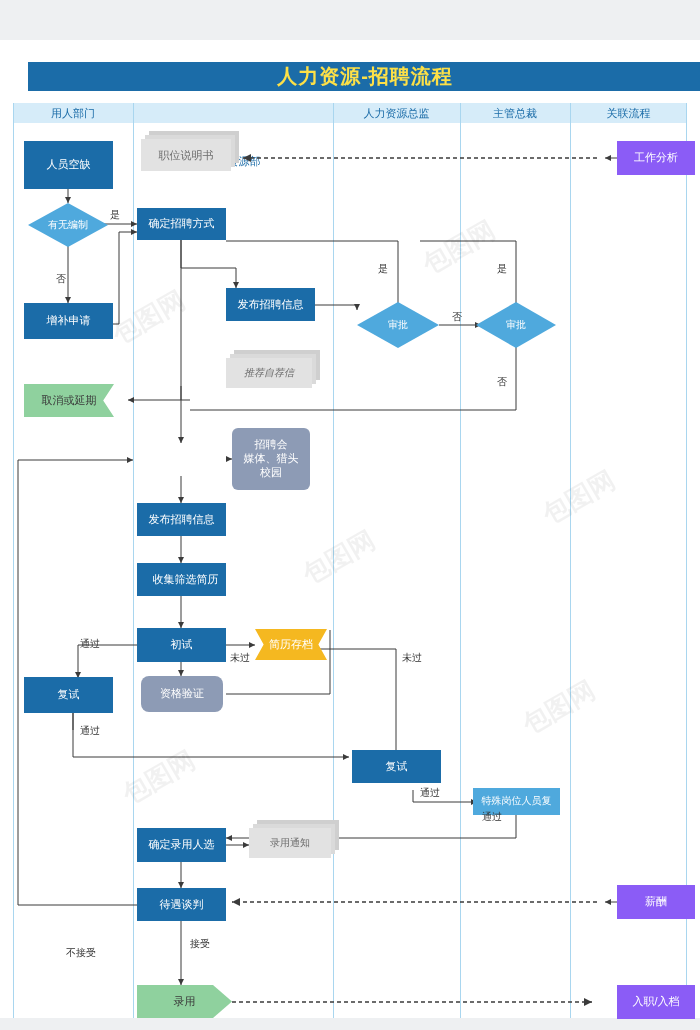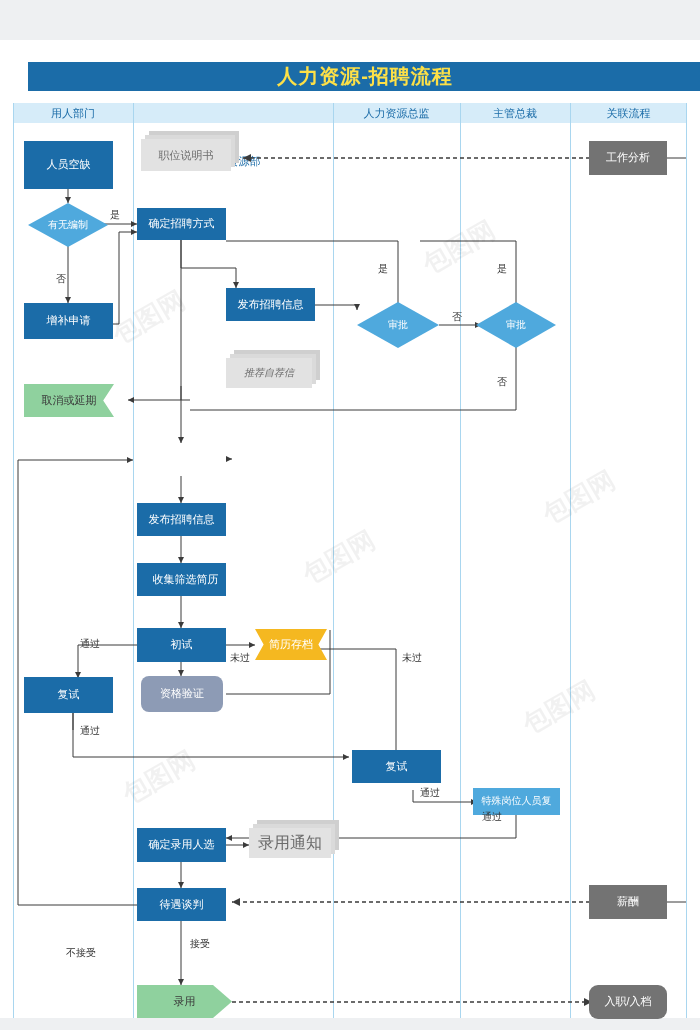--- a/index.html
+++ b/index.html
@@ -11,21 +11,21 @@
     font-size:20px;font-weight:bold;display:flex;align-items:center;justify-content:center;letter-spacing:1px;}
   .hdr-row{position:absolute;left:13px;top:103px;width:674px;height:20px;background:#d6ecf9;}
   .hdr-cell{position:absolute;top:103px;height:20px;display:flex;align-items:center;justify-content:center;
     font-size:11px;color:#1b6ca8;}
   .col-line{position:absolute;background:#a9d6ef;width:1px;}
   .node{position:absolute;box-sizing:border-box;display:flex;align-items:center;justify-content:center;
     text-align:center;font-size:11px;line-height:1.25;}
   .blue{background:#1b6ca8;color:#fff;}
   .green{background:#8fd19e;color:#3a3a3a;}
   .grayblue{background:#8d9bb5;color:#fff;border-radius:6px;}
-  .red{background:#737373;color:#fff;}
+  .red{background:#8b5cf6;color:#fff;margin-left:28px;}
   .orange{background:#f5b820;color:#fff;}
   .lightblue{background:#4fa9dd;color:#fff;}
   .lbl{position:absolute;font-size:10px;color:#333;}
   .diamond{position:absolute;}
   .diamond .dshape{width:100%;height:100%;background:#4fa9dd;
     clip-path:polygon(50% 0,100% 50%,50% 100%,0 50%);}
   .diamond .dtext{position:absolute;left:0;top:0;width:100%;height:100%;display:flex;align-items:center;
     justify-content:center;color:#fff;font-size:10px;}
   svg.lines{position:absolute;left:0;top:0;width:700px;height:1030px;pointer-events:none;}
   .wm{position:absolute;color:rgba(0,0,0,0.055);font-size:26px;font-weight:bold;
@@ -151,52 +151,55 @@
 
   <div class="node blue" style="left:137px;top:208px;width:89px;height:32px;">确定招聘方式</div>
   <div class="node blue" style="left:226px;top:288px;width:89px;height:33px;">发布招聘信息</div>
 
   <div class="stack" style="left:226px;top:350px;width:94px;height:38px;font-style:italic;">
     <div style="position:absolute;left:8px;top:0;width:86px;height:30px;background:#cfcfcf;"></div>
     <div style="position:absolute;left:4px;top:4px;width:86px;height:30px;background:#dadada;"></div>
     <div style="position:absolute;left:0;top:8px;width:86px;height:30px;background:#e2e2e2;display:flex;align-items:center;justify-content:center;font-size:10px;color:#6b6b6b;">推荐自荐信</div>
   </div>
 
+  <div class="node grayblue" style="left:232px;top:428px;width:78px;height:62px;white-space:pre-line;font-size:11px;">招聘会
+媒体、猎头
+校园</div>
   <div class="node blue" style="left:137px;top:503px;width:89px;height:33px;">发布招聘信息</div>
   <div class="node blue" style="left:137px;top:563px;width:89px;height:33px;padding-left:8px;">收集筛选简历</div>
   <div class="node blue" style="left:137px;top:628px;width:89px;height:34px;">初试</div>
   <div class="node grayblue" style="left:141px;top:676px;width:82px;height:36px;border-radius:8px;background:#8d9bb5;">资格验证</div>
   <div class="node blue" style="left:137px;top:828px;width:89px;height:34px;">确定录用人选</div>
   <div class="node blue" style="left:137px;top:888px;width:89px;height:33px;">待遇谈判</div>
 
   <div class="node green" style="left:137px;top:985px;width:95px;height:33px;clip-path:polygon(0 0,80% 0,100% 50%,80% 100%,0 100%);">录用</div>
 
   <div class="stack" style="left:249px;top:820px;width:90px;height:40px;">
     <div style="position:absolute;left:8px;top:0;width:82px;height:30px;background:#cfcfcf;"></div>
     <div style="position:absolute;left:4px;top:4px;width:82px;height:30px;background:#dadada;"></div>
-    <div style="position:absolute;left:0;top:8px;width:82px;height:30px;background:#e2e2e2;display:flex;align-items:center;justify-content:center;font-size:16px;color:#6b6b6b;">录用通知</div>
+    <div style="position:absolute;left:0;top:8px;width:82px;height:30px;background:#e2e2e2;display:flex;align-items:center;justify-content:center;font-size:10px;color:#6b6b6b;">录用通知</div>
   </div>
 
   <div class="node orange" style="left:255px;top:629px;width:72px;height:31px;clip-path:polygon(0 0,100% 0,88% 50%,100% 100%,0 100%,12% 50%);font-size:11px;">简历存档</div>
 
   <div class="diamond" style="left:357px;top:302px;width:82px;height:46px;">
     <div class="dshape"></div>
     <div class="dtext">审批</div>
   </div>
   <div class="node blue" style="left:352px;top:750px;width:89px;height:33px;">复试</div>
 
   <div class="diamond" style="left:476px;top:302px;width:80px;height:46px;">
     <div class="dshape"></div>
     <div class="dtext">审批</div>
   </div>
   <div class="node lightblue" style="left:473px;top:788px;width:87px;height:27px;font-size:10px;">特殊岗位人员复</div>
 
   <div class="node red" style="left:589px;top:141px;width:78px;height:34px;">工作分析</div>
   <div class="node red" style="left:589px;top:885px;width:78px;height:34px;">薪酬</div>
-  <div class="node red" style="left:589px;top:985px;width:78px;height:34px;border-radius:9px;">入职/入档</div>
+  <div class="node red" style="left:589px;top:985px;width:78px;height:34px;">入职/入档</div>
 
   <div class="lbl" style="left:110px;top:208px;">是</div>
   <div class="lbl" style="left:56px;top:272px;">否</div>
   <div class="lbl" style="left:378px;top:262px;">是</div>
   <div class="lbl" style="left:497px;top:262px;">是</div>
   <div class="lbl" style="left:452px;top:310px;">否</div>
   <div class="lbl" style="left:497px;top:375px;">否</div>
   <div class="lbl" style="left:80px;top:637px;">通过</div>
   <div class="lbl" style="left:230px;top:651px;">未过</div>
   <div class="lbl" style="left:402px;top:651px;">未过</div>

